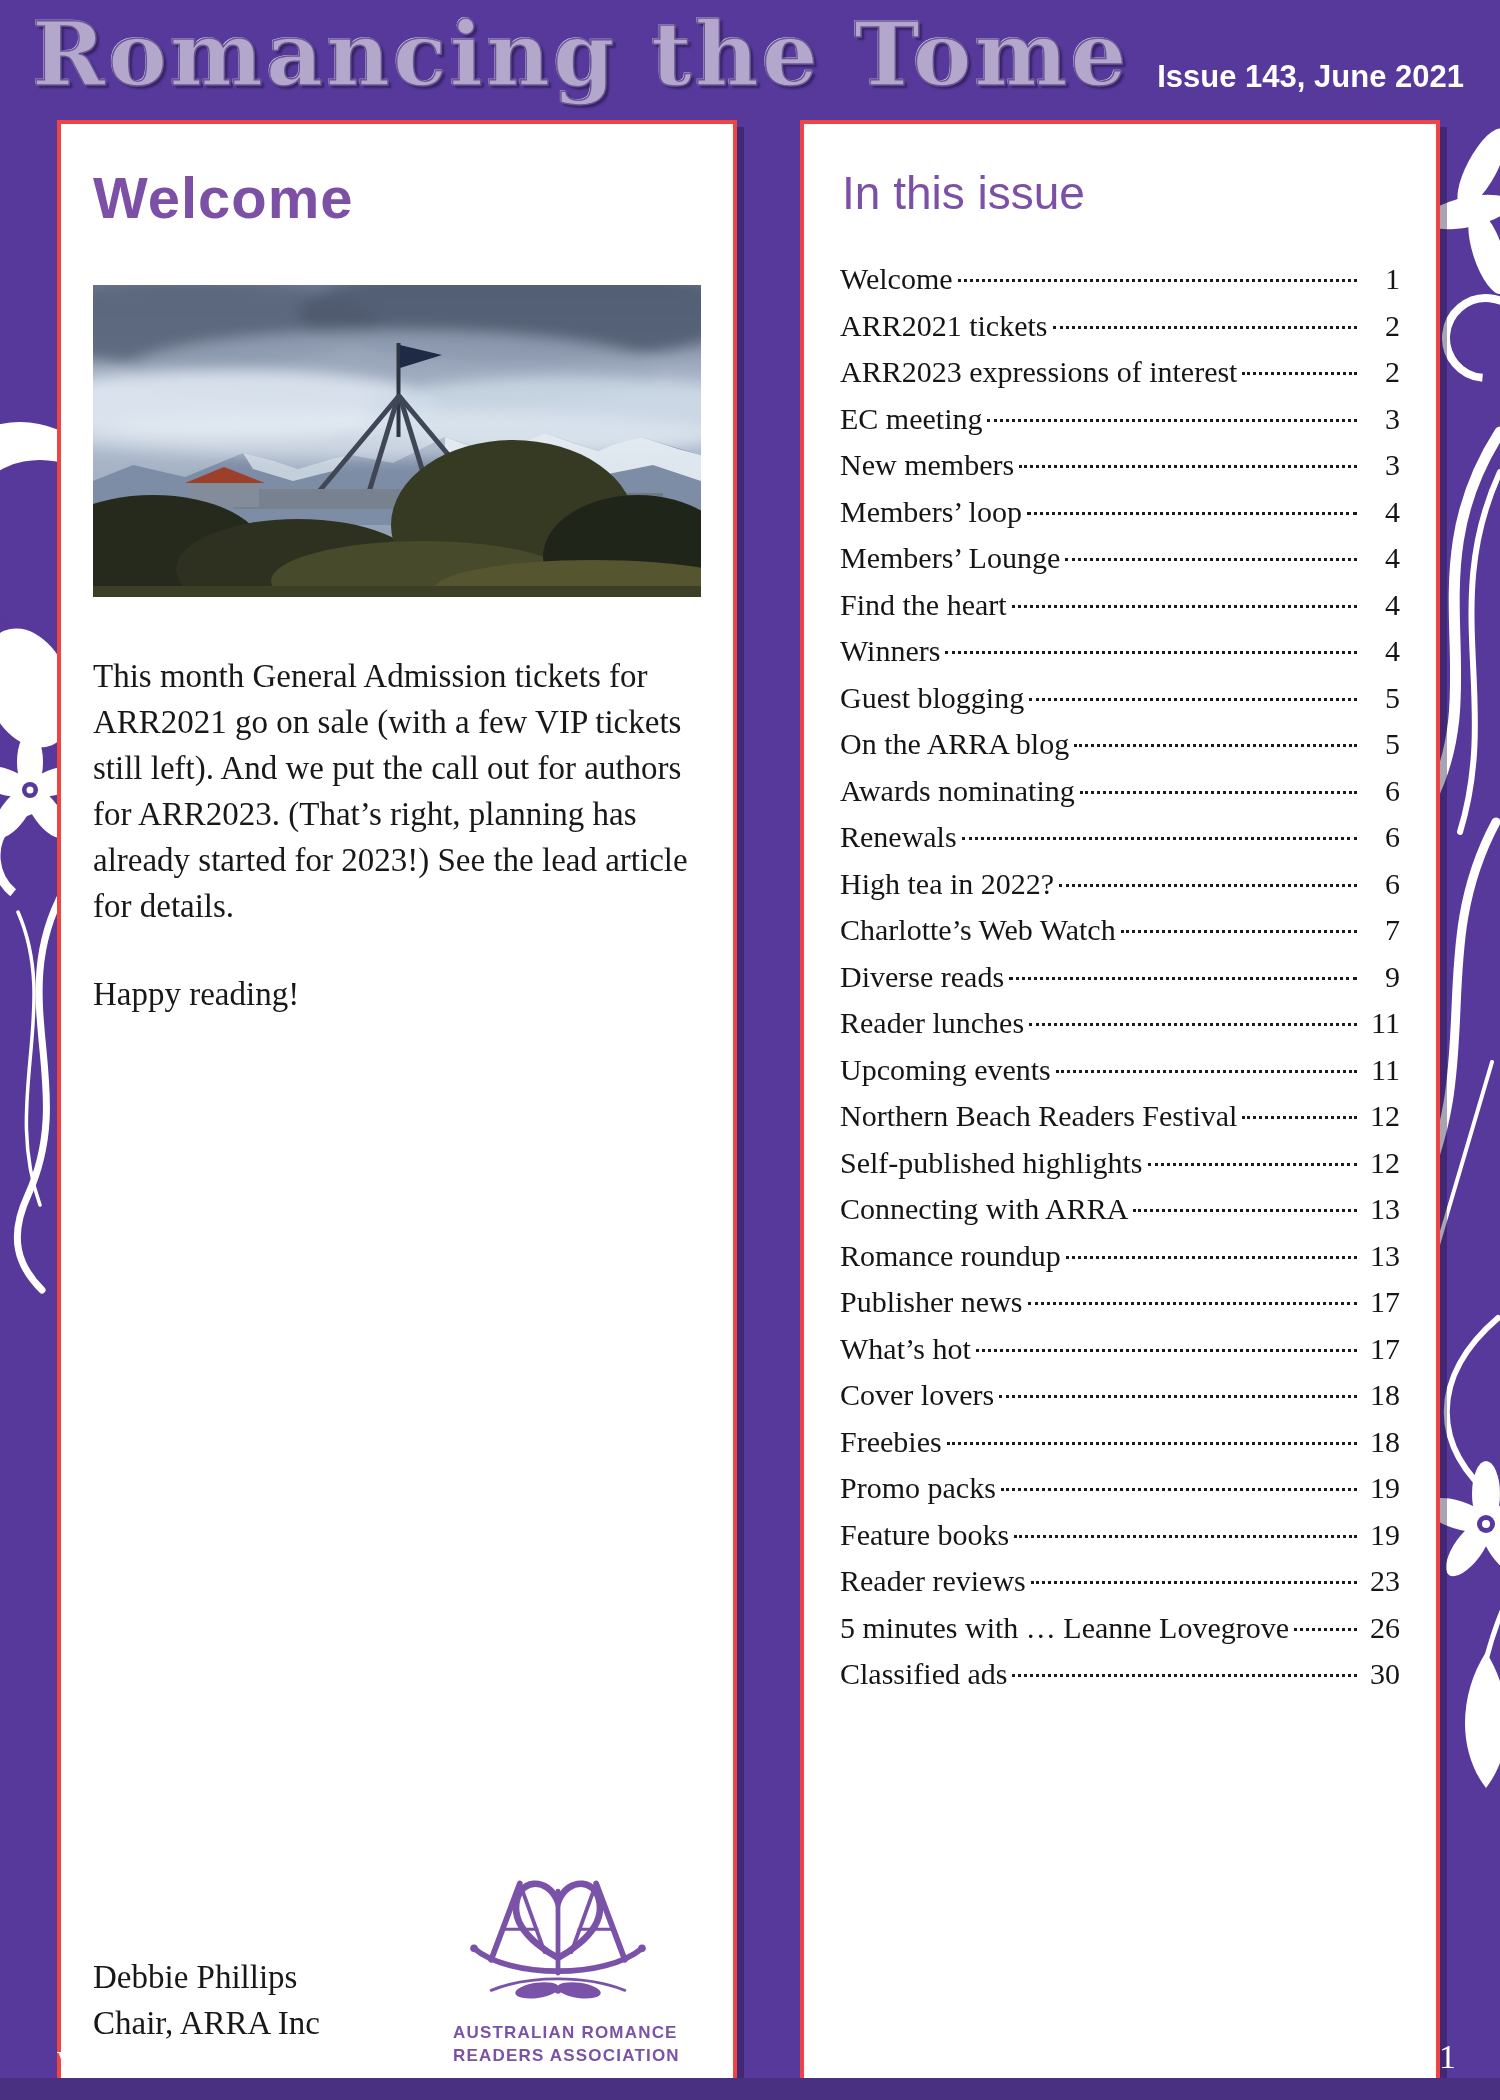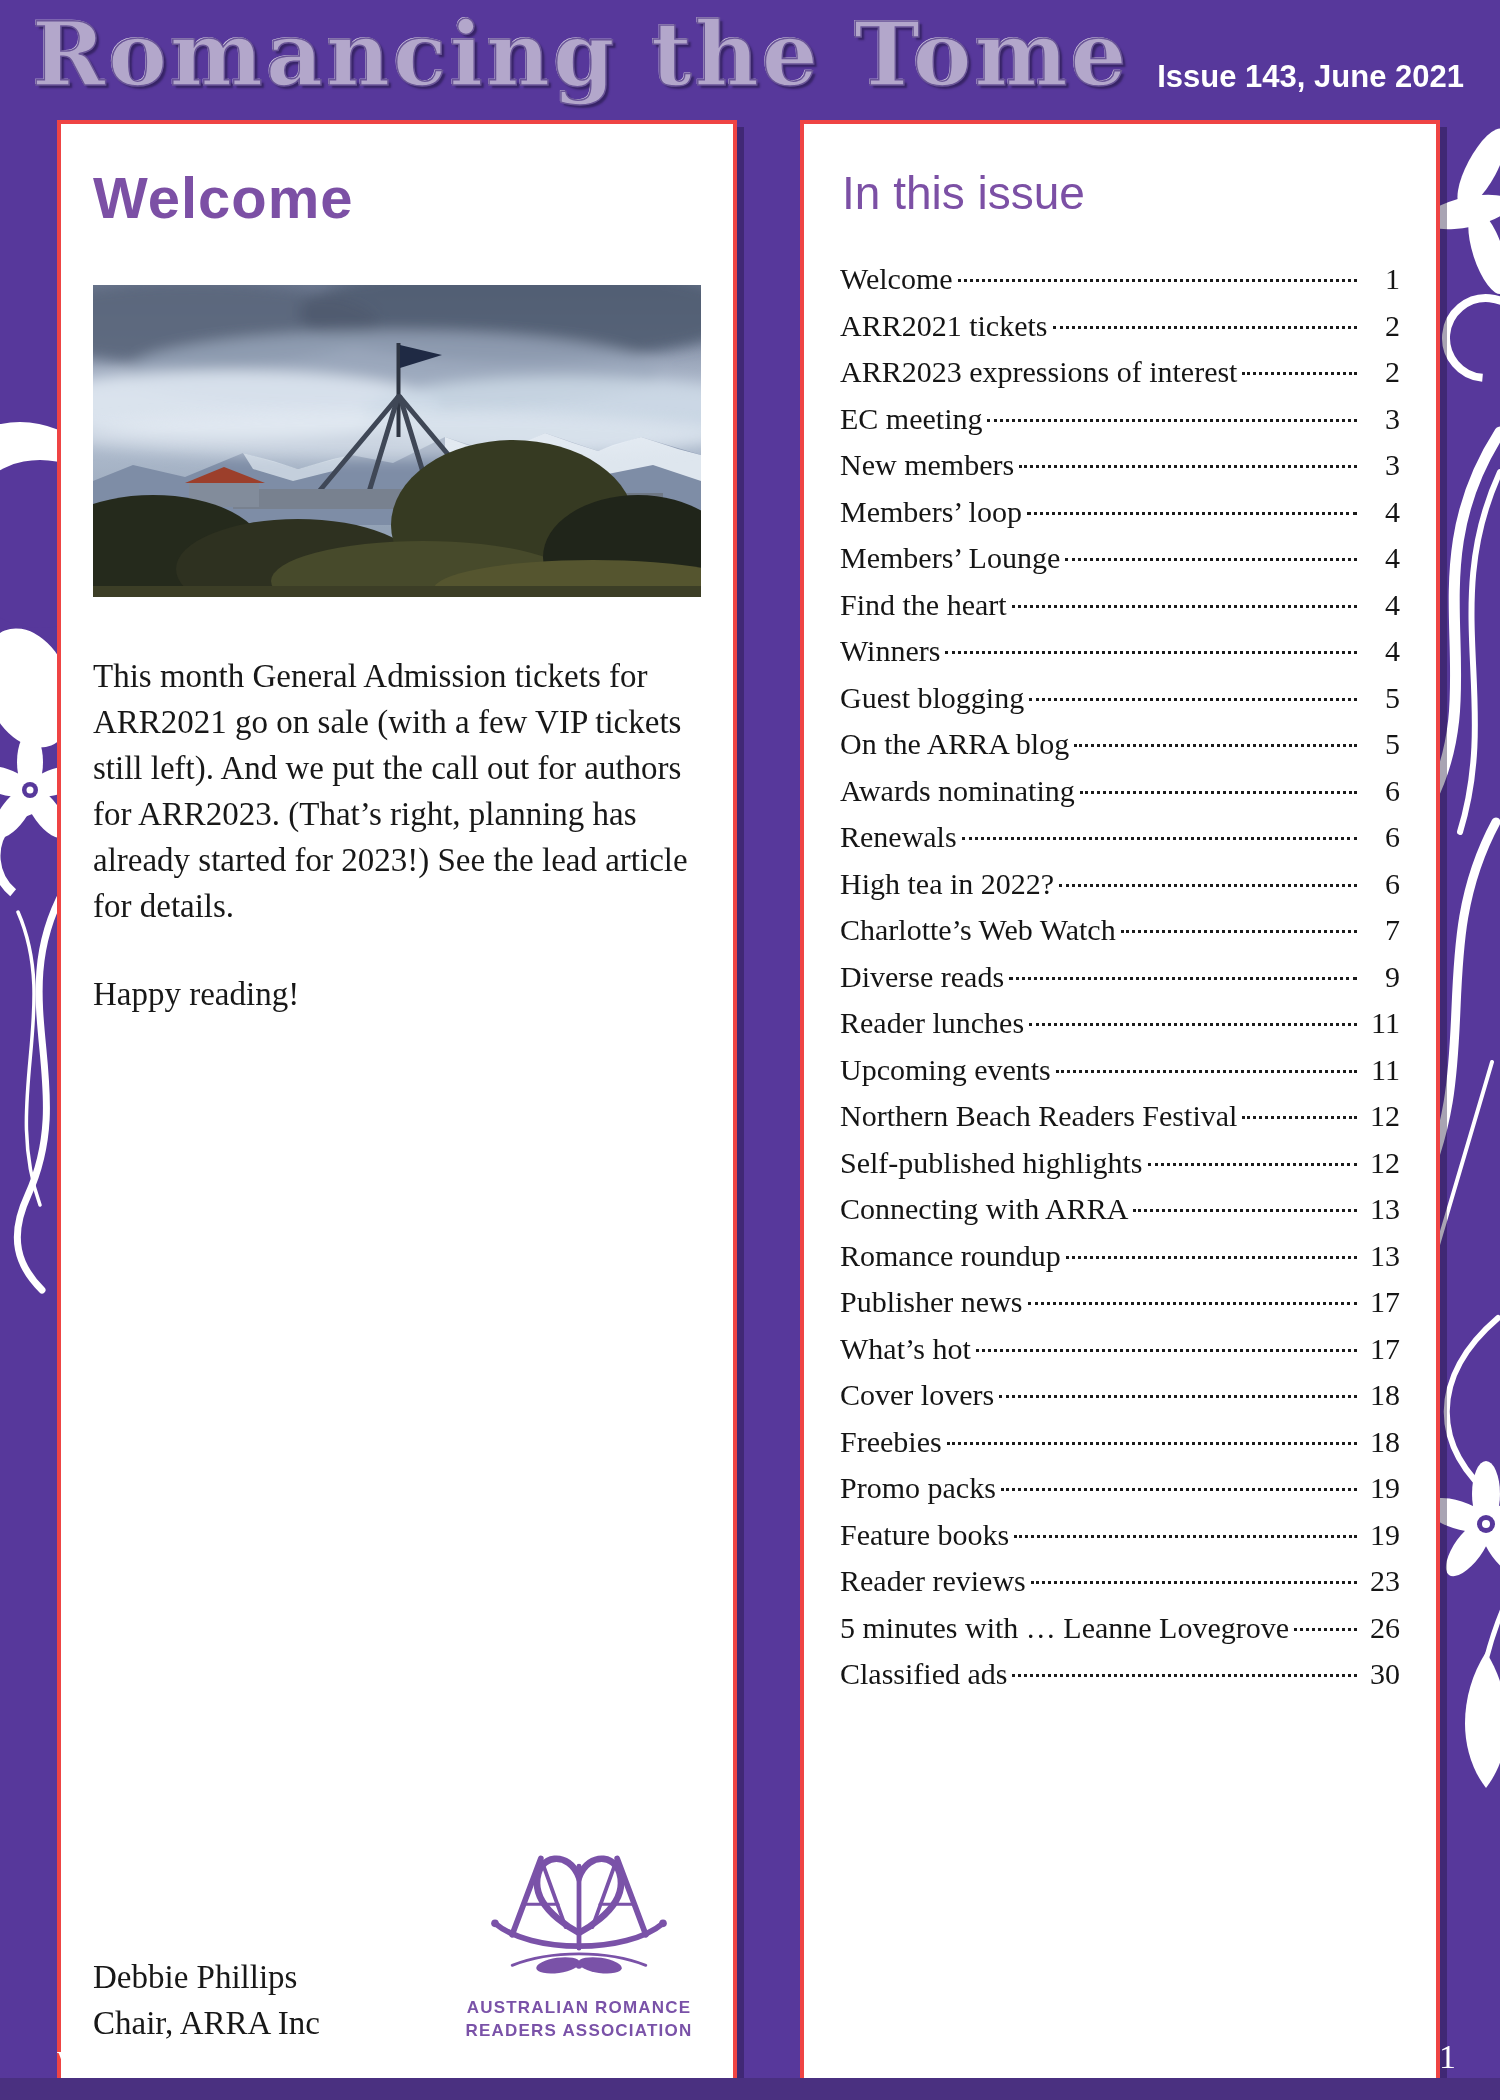--- a/index.html
+++ b/index.html
@@ -50,21 +50,21 @@
     font-family:"Liberation Serif",serif;
     font-size:33px;line-height:46px;color:#181818;
   }
   .welcome-paras p:first-child{margin-top:56px;}
   .signature{
     position:absolute;left:32px;bottom:34px;
     font-family:"Liberation Serif",serif;
     font-size:33px;line-height:46px;color:#181818;
   }
   .logo-block{
-    position:absolute;right:28px;bottom:38px;width:252px;text-align:center;
+    position:absolute;right:28px;bottom:13px;width:252px;
   }
   .logo-caption{
     margin-top:8px;
     font-weight:700;font-size:17px;line-height:23px;letter-spacing:1.2px;
     color:#7A52A8;
   }
   
   .toc-heading{
     margin:18px 0 42px 2px;
     font-size:46px;font-weight:400;color:#7C50A5;

